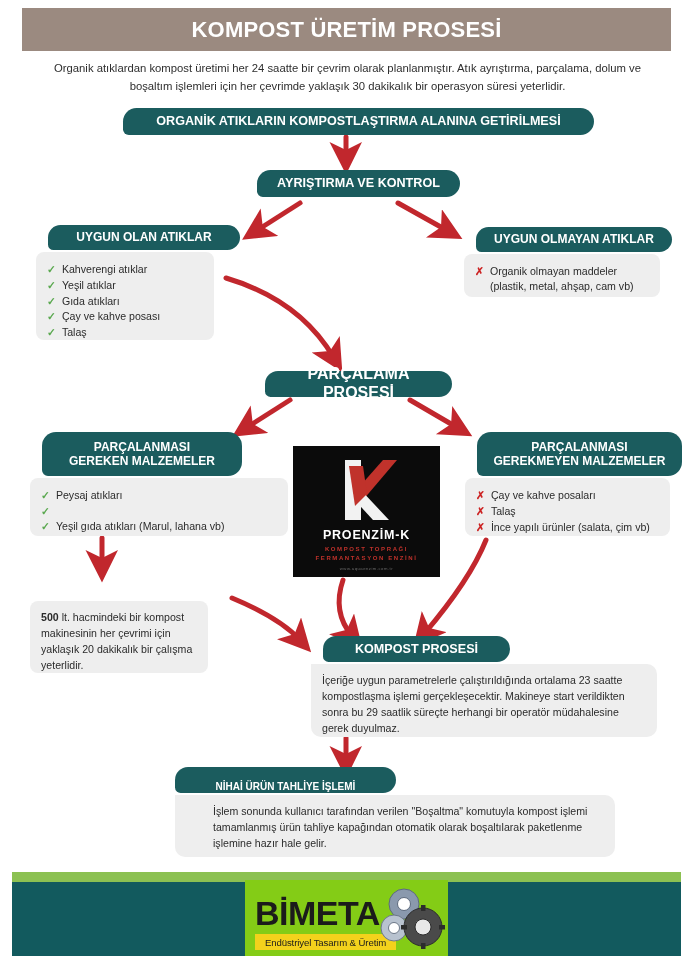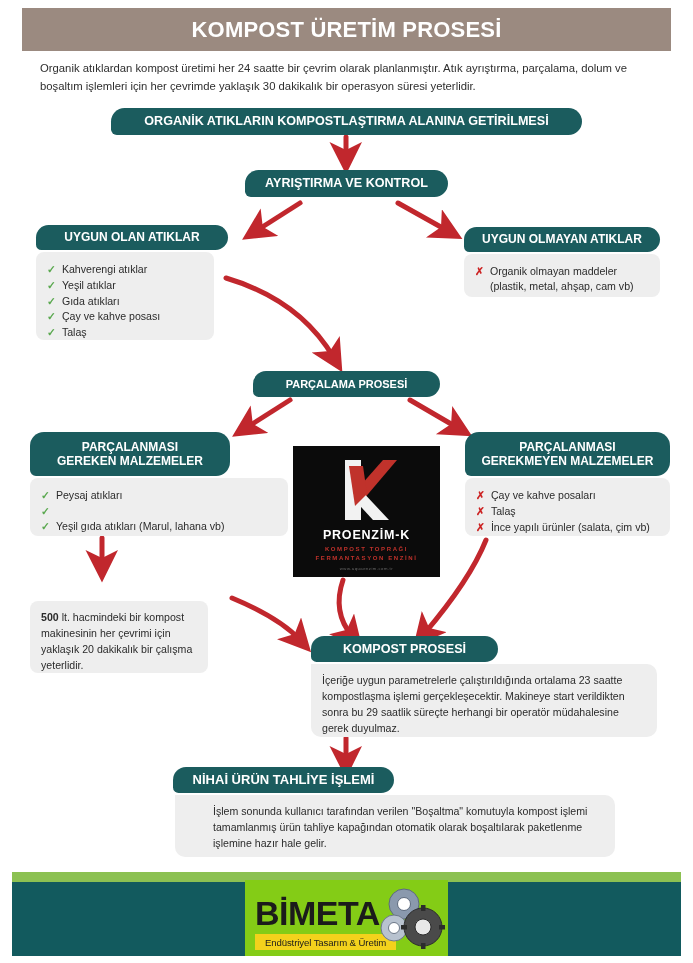--- a/index.html
+++ b/index.html
@@ -27,39 +27,40 @@
     color: #ffffff;
     font-size: 22px;
     font-weight: bold;
     letter-spacing: 0.2px;
   }
 
   .intro {
     position: absolute;
     left: 40px; top: 60px;
     width: 615px;
-    text-align: left;
+    text-align: center;
     font-size: 11.3px;
     line-height: 1.55;
     color: #2e2e2e;
   }
 
   
   .pill {
     position: absolute;
     background: #1b5c5e;
     color: #ffffff;
     font-weight: bold;
     display: flex;
     align-items: center;
     justify-content: center;
     text-align: center;
     border-radius: 14px 14px 14px 6px;
     padding: 0 16px;
     line-height: 1.18;
+    margin-left: 12px;
   }
 
   
   .panel {
     position: absolute;
     background: #eeeeee;
     border-radius: 8px;
     padding: 9px 11px;
     font-size: 10.6px;
     line-height: 1.48;
@@ -212,21 +213,21 @@
   <div class="pill" style="left:464px; top:227px; width:196px; height:25px; font-size:12px;">
     <span>UYGUN OLMAYAN ATIKLAR</span>
   </div>
   <div class="panel" style="left:464px; top:254px; width:196px; height:43px;">
     <div class="li">
       <span class="mark cross">✗</span>
       <span class="txt">Organik olmayan maddeler (plastik, metal, ahşap, cam vb)</span>
     </div>
   </div>
 
-  <div class="pill" style="left:253px; top:371px; width:187px; height:26px; font-size:11px;">
+  <div class="pill" style="left:253px; top:371px; width:187px; height:26px; font-size:16px;">
     <span>PARÇALAMA PROSESİ</span>
   </div>
 
   <div class="pill" style="left:30px; top:432px; width:200px; height:44px; font-size:12px; flex-direction:column;">
     <span>PARÇALANMASI</span>
     <span>GEREKEN MALZEMELER</span>
   </div>
   <div class="panel" style="left:30px; top:478px; width:258px; height:58px;">
     <div class="li">
       <span class="mark tick">✓</span>
@@ -281,21 +282,21 @@
     </div>
   </div>
 
   <div class="pill" style="left:311px; top:636px; width:187px; height:26px; font-size:12.6px;">
     <span>KOMPOST PROSESİ</span>
   </div>
   <div class="panel rounded-tr" style="left:311px; top:664px; width:346px; height:73px;">
     <div class="para">İçeriğe uygun parametrelerle çalıştırıldığında ortalama 23 saatte kompostlaşma işlemi gerçekleşecektir. Makineye start verildikten sonra bu 29  saatlik süreçte herhangi bir operatör müdahalesine gerek duyulmaz.</div>
   </div>
 
-  <div class="pill" style="left:173px; top:767px; width:221px; height:26px; font-size:13px;">
+  <div class="pill" style="left:163px; top:767px; width:221px; height:26px; font-size:10px;align-items:flex-end;">
     <span>NİHAİ ÜRÜN TAHLİYE İŞLEMİ</span>
   </div>
   <div class="panel rounded-tr" style="left:175px; top:795px; width:440px; height:62px;padding-left:38px;">
     <div class="para">İşlem sonunda kullanıcı tarafından verilen "Boşaltma" komutuyla kompost işlemi tamamlanmış ürün tahliye kapağından otomatik olarak boşaltılarak paketlenme işlemine hazır hale gelir.</div>
   </div>
 
   <div class="footer-green"></div>
   <div class="footer-teal"></div>
 
   <div class="logo-bimeta">

